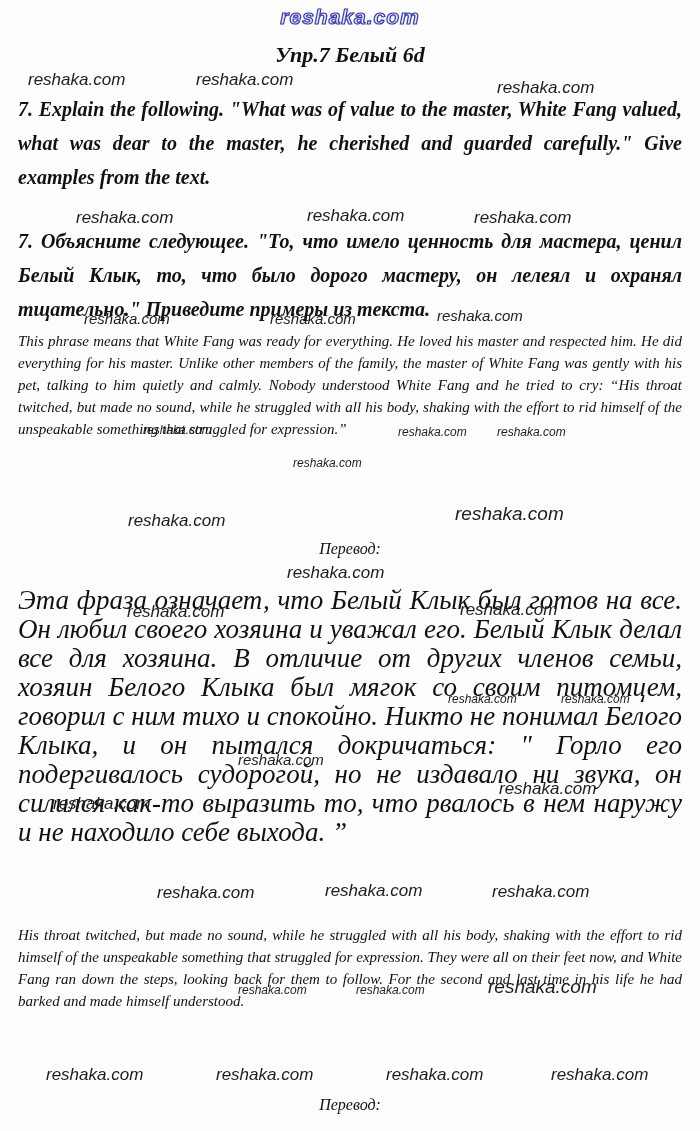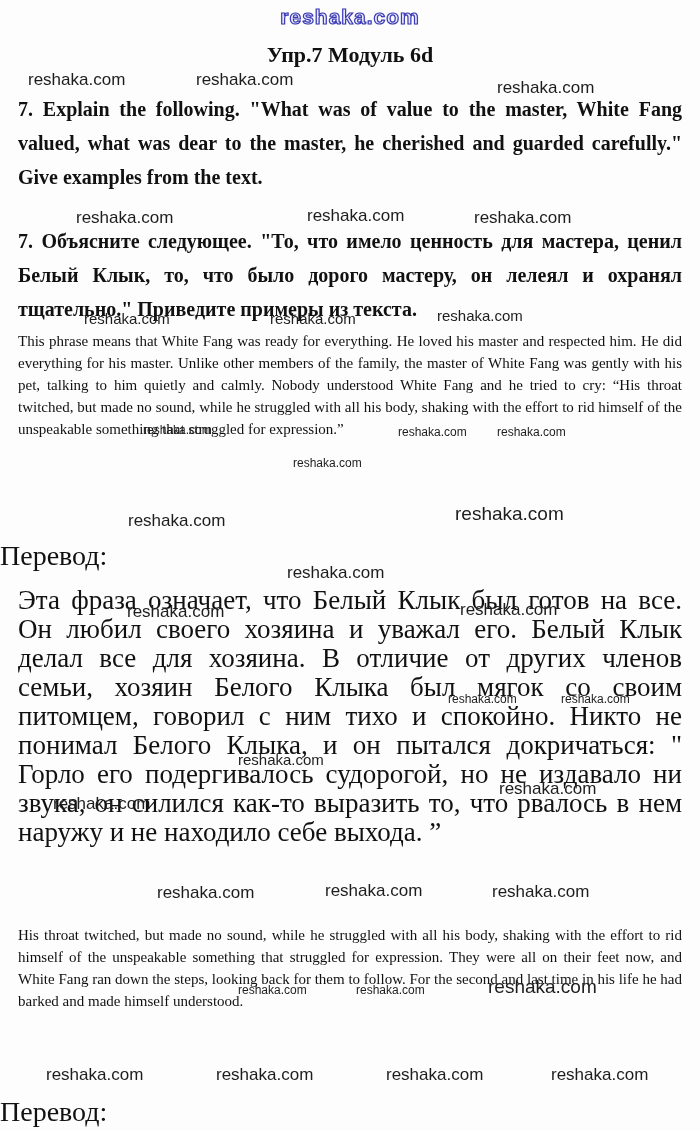--- a/index.html
+++ b/index.html
@@ -3,32 +3,33 @@
 <meta charset="utf-8">
 <style>
   html,body{margin:0;padding:0;background:#ffffff;}
   .page{
     position:relative;
     width:700px;height:1131px;
     background:#fdfdfd;
     font-family:"Liberation Serif",serif;
     color:#111;
     overflow:hidden;
+    font-style:italic;
   }
   .block{position:absolute;left:18px;right:18px;text-align:justify;}
   .para{font-size:15px;line-height:22px;}
   .para-ru{font-size:27px;line-height:29px;}
   .bold-para{font-weight:bold;font-size:20px;line-height:34px;}
   .title{
     position:absolute;left:0;right:0;top:42px;
     text-align:center;font-weight:bold;font-size:22px;
   }
   .translation{
     position:absolute;left:0;right:0;
-    text-align:left;font-size:28px;
+    text-align:center;font-size:16px;
   }
   .wm{
     position:absolute;
     font-family:"Liberation Sans",sans-serif;
     color:#1d1d1d;white-space:nowrap;line-height:1;
   }
   .wm-md{font-size:17px;}
   .wm-ms{font-size:15px;}
   .wm-sm{font-size:12px;}
   .wm-lg{font-size:19px;}
@@ -42,21 +43,21 @@
     text-shadow:0 0 1px #3c3cb4;
   }
 </style>
 </head>
 <body>
 
 <div class="page">
 
   <div class="wm-blue">reshaka.com</div>
 
-  <div class="title">Упр.7 Модуль 6d</div>
+  <div class="title">Упр.7 Белый 6d</div>
 
   <div class="block bold-para" style="top:92px;">7. Explain the following. "What was of value to the master, White Fang valued, what was dear to the master, he cherished and guarded carefully." Give examples from the text.</div>
 
   <div class="block bold-para" style="top:224px;">7. Объясните следующее. "То, что имело ценность для мастера, ценил Белый Клык, то, что было дорого мастеру, он лелеял и охранял тщательно." Приведите примеры из текста.</div>
 
   <div class="block para" style="top:330px;">This phrase means that White Fang was ready for everything. He loved his master and respected him. He did everything for his master. Unlike other members of the family, the master of White Fang was gently with his pet, talking to him quietly and calmly. Nobody understood White Fang and he tried to cry: “His throat twitched, but made no sound, while he struggled with all his body, shaking with the effort to rid himself of the unspeakable something that struggled for expression.”</div>
 
   <div class="translation" style="top:540px;">Перевод:</div>
 
   <div class="block para-ru" style="top:586px;">Эта фраза означает, что Белый Клык был готов на все. Он любил своего хозяина и уважал его. Белый Клык делал все для хозяина. В отличие от других членов семьи, хозяин Белого Клыка был мягок со своим питомцем, говорил с ним тихо и спокойно. Никто не понимал Белого Клыка, и он пытался докричаться: " Горло его подергивалось судорогой, но не издавало ни звука, он силился как-то выразить то, что рвалось в нем наружу и не находило себе выхода. ”</div>

